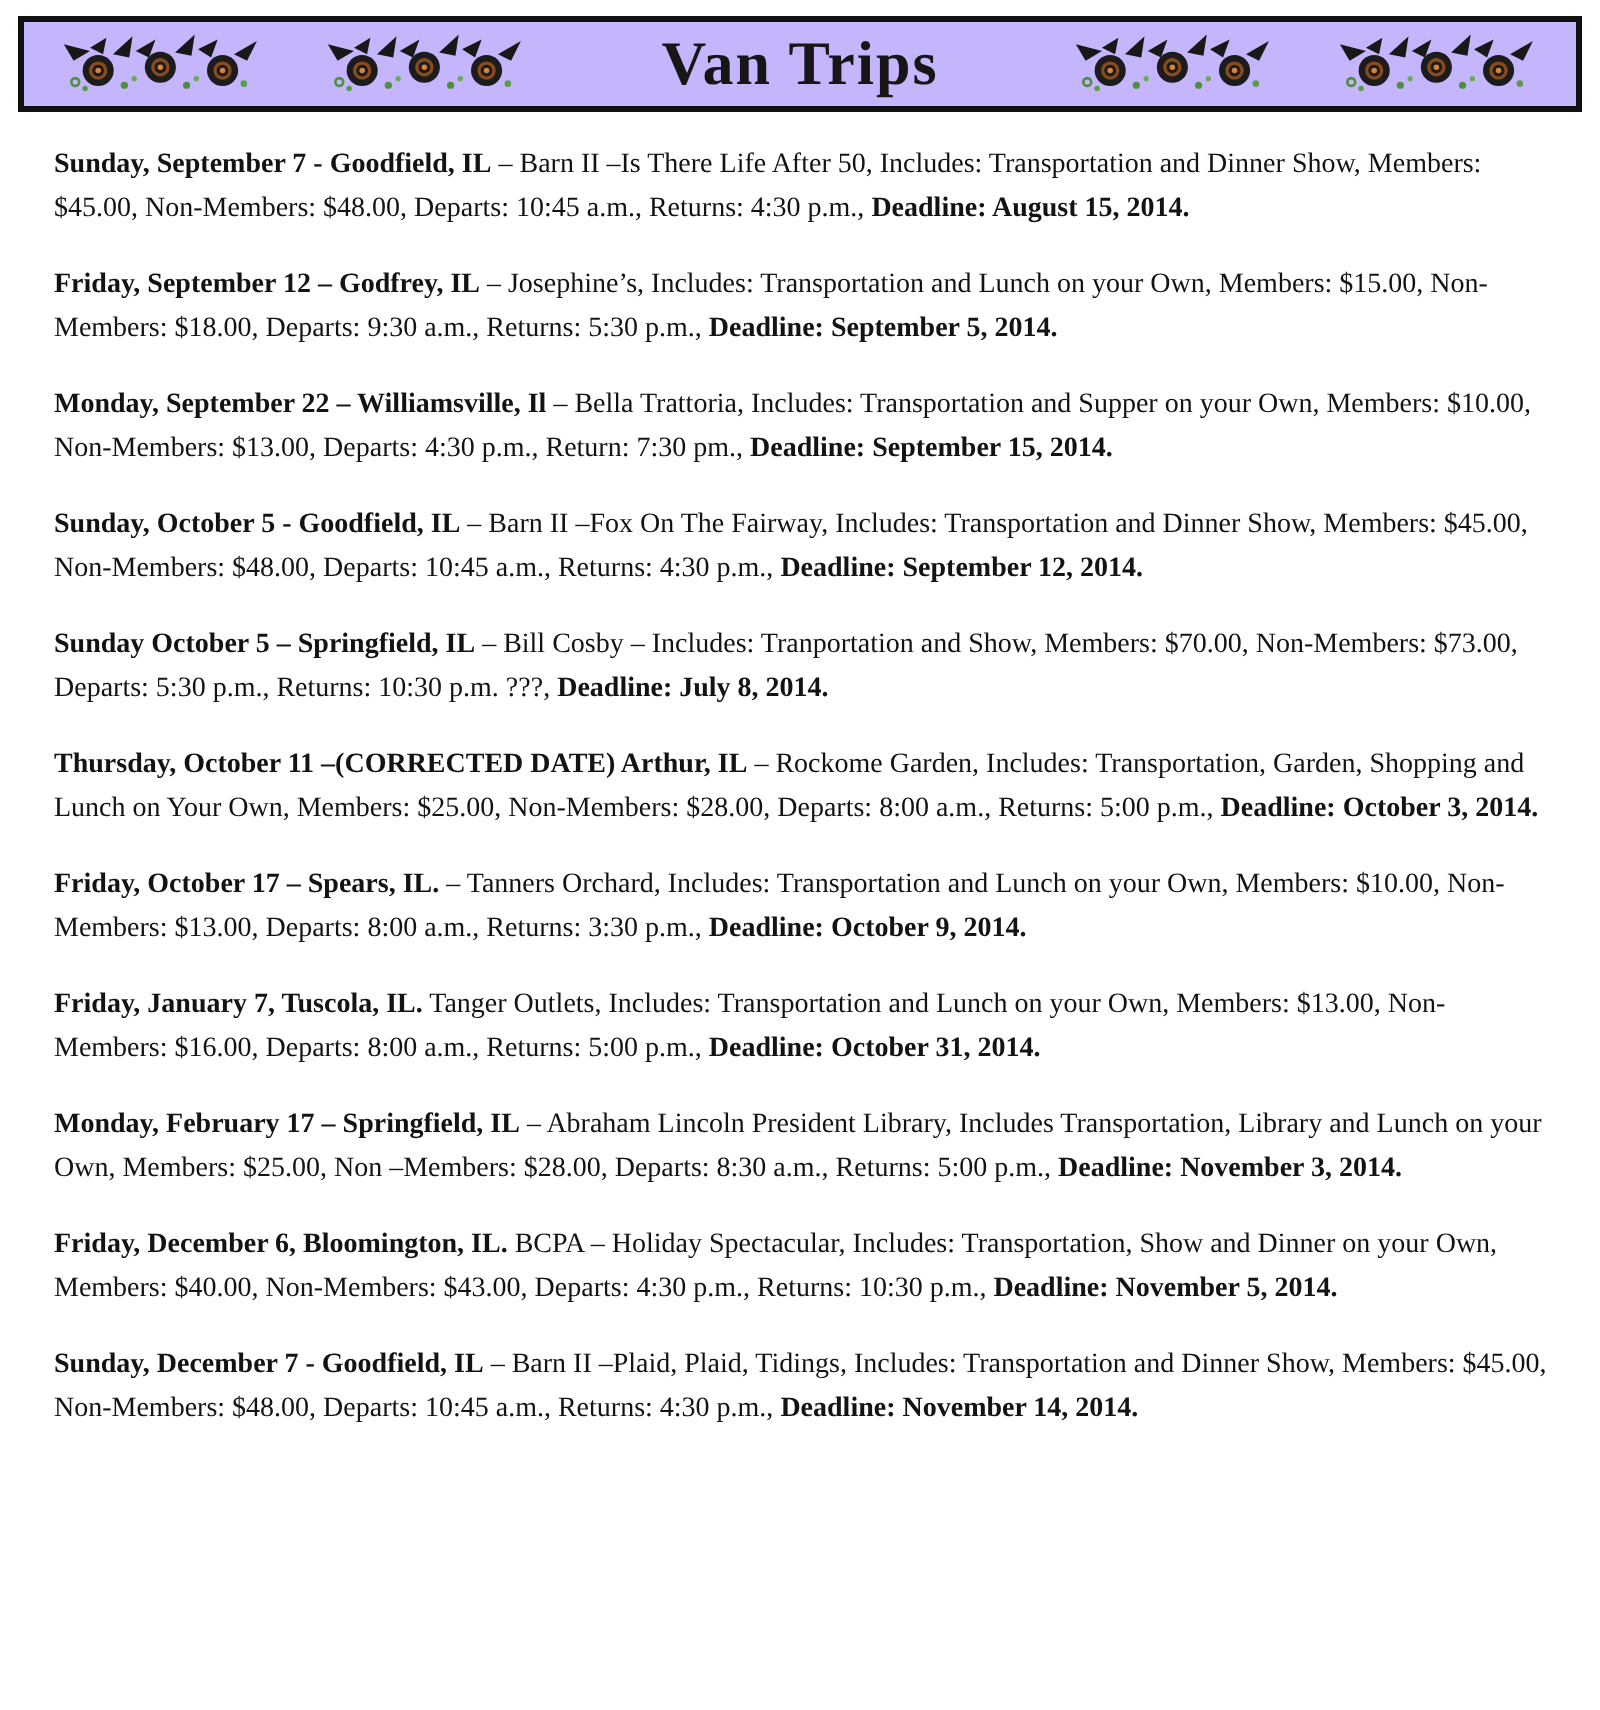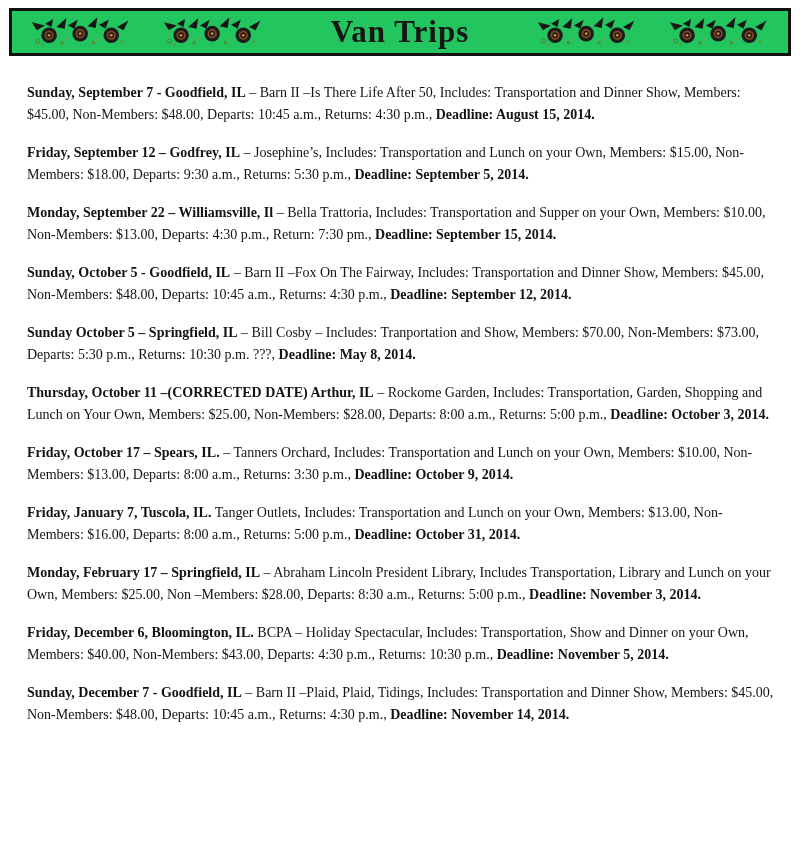--- a/index.html
+++ b/index.html
@@ -7,39 +7,39 @@
   body {
     width: 800px; height: 855px;
     font-family: "Liberation Serif", serif;
     color: #111111;
     overflow: hidden;
   }
   .header-box {
     margin: 8px 9px 0 9px;
     height: 48px;
     border: 3px solid #111111;
-    background: #22c55e;
+    background: #c4b5fd;
     display: flex;
     align-items: center;
     justify-content: space-between;
     padding: 0 16px;
     font-family: Liberation Serif, serif;
   }
   .ornament-group { display: flex; align-items: center; gap: 26px; }
   .ornament { width: 106px; height: 36px; display: block; }
   .page-title {
     font-weight: bold;
     font-size: 31px;
     letter-spacing: 1px;
     color: #161616;
     white-space: nowrap;
     padding: 0 10px;
   }
   .trip-list {
-    padding: 26px 25px 0 27px;
+    padding: 16px 25px 0 27px;
   }
   .trip {
     font-size: 14px;
     line-height: 22px;
     margin-bottom: 16px;
     color: #131313;
   }
   .trip .lead, .trip .deadline { font-weight: bold; }
 </style>
 </head>
@@ -102,20 +102,20 @@
         <use href="#rose-cluster"></use>
       </svg>
   </div>
 </div>
 
 <div class="trip-list">
   <p class="trip"><span class="lead">Sunday, September 7 - Goodfield, IL</span><span> – Barn II –Is There Life After 50, Includes: Transportation and Dinner Show, Members: $45.00, Non-Members: $48.00, Departs: 10:45 a.m., Returns: 4:30 p.m., </span><span class="deadline">Deadline: August 15, 2014.</span></p>
   <p class="trip"><span class="lead">Friday, September 12 – Godfrey, IL</span><span> – Josephine’s, Includes: Transportation and Lunch on your Own, Members: $15.00, Non-Members: $18.00, Departs: 9:30 a.m., Returns: 5:30 p.m., </span><span class="deadline">Deadline: September 5, 2014.</span></p>
   <p class="trip"><span class="lead">Monday, September 22 – Williamsville, Il</span><span> – Bella Trattoria, Includes: Transportation and Supper on your Own, Members: $10.00, Non-Members: $13.00, Departs: 4:30 p.m., Return: 7:30 pm., </span><span class="deadline">Deadline: September 15, 2014.</span></p>
   <p class="trip"><span class="lead">Sunday, October 5 - Goodfield, IL</span><span> – Barn II –Fox On The Fairway, Includes: Transportation and Dinner Show, Members: $45.00, Non-Members: $48.00, Departs: 10:45 a.m., Returns: 4:30 p.m., </span><span class="deadline">Deadline: September 12, 2014.</span></p>
-  <p class="trip"><span class="lead">Sunday October 5 – Springfield, IL</span><span> – Bill Cosby – Includes: Tranportation and Show, Members: $70.00, Non-Members: $73.00, Departs: 5:30 p.m., Returns: 10:30 p.m. ???, </span><span class="deadline">Deadline: May 8, 2014.</span></p>
+  <p class="trip"><span class="lead">Sunday October 5 – Springfield, IL</span><span> – Bill Cosby – Includes: Tranportation and Show, Members: $70.00, Non-Members: $73.00, Departs: 5:30 p.m., Returns: 10:30 p.m. ???, </span><span class="deadline">Deadline: July 8, 2014.</span></p>
   <p class="trip"><span class="lead">Thursday, October 11 –(CORRECTED DATE) Arthur, IL</span><span> – Rockome Garden, Includes: Transportation, Garden, Shopping and Lunch on Your Own, Members: $25.00, Non-Members: $28.00, Departs: 8:00 a.m., Returns: 5:00 p.m., </span><span class="deadline">Deadline: October 3, 2014.</span></p>
   <p class="trip"><span class="lead">Friday, October 17 – Spears, IL.</span><span> – Tanners Orchard, Includes: Transportation and Lunch on your Own, Members: $10.00, Non-Members: $13.00, Departs: 8:00 a.m., Returns: 3:30 p.m., </span><span class="deadline">Deadline: October 9, 2014.</span></p>
   <p class="trip"><span class="lead">Friday, January 7, Tuscola, IL.</span><span> Tanger Outlets, Includes: Transportation and Lunch on your Own, Members: $13.00, Non-Members: $16.00, Departs: 8:00 a.m., Returns: 5:00 p.m., </span><span class="deadline">Deadline: October 31, 2014.</span></p>
   <p class="trip"><span class="lead">Monday, February 17 – Springfield, IL</span><span> – Abraham Lincoln President Library, Includes Transportation, Library and Lunch on your Own, Members: $25.00, Non –Members: $28.00, Departs: 8:30 a.m., Returns: 5:00 p.m., </span><span class="deadline">Deadline: November 3, 2014.</span></p>
   <p class="trip"><span class="lead">Friday, December 6, Bloomington, IL.</span><span> BCPA – Holiday Spectacular, Includes: Transportation, Show and Dinner on your Own, Members: $40.00, Non-Members: $43.00, Departs: 4:30 p.m., Returns: 10:30 p.m., </span><span class="deadline">Deadline: November 5, 2014.</span></p>
   <p class="trip"><span class="lead">Sunday, December 7 - Goodfield, IL</span><span> – Barn II –Plaid, Plaid, Tidings, Includes: Transportation and Dinner Show, Members: $45.00, Non-Members: $48.00, Departs: 10:45 a.m., Returns: 4:30 p.m., </span><span class="deadline">Deadline: November 14, 2014.</span></p>
 </div>
 
 </body></html>

